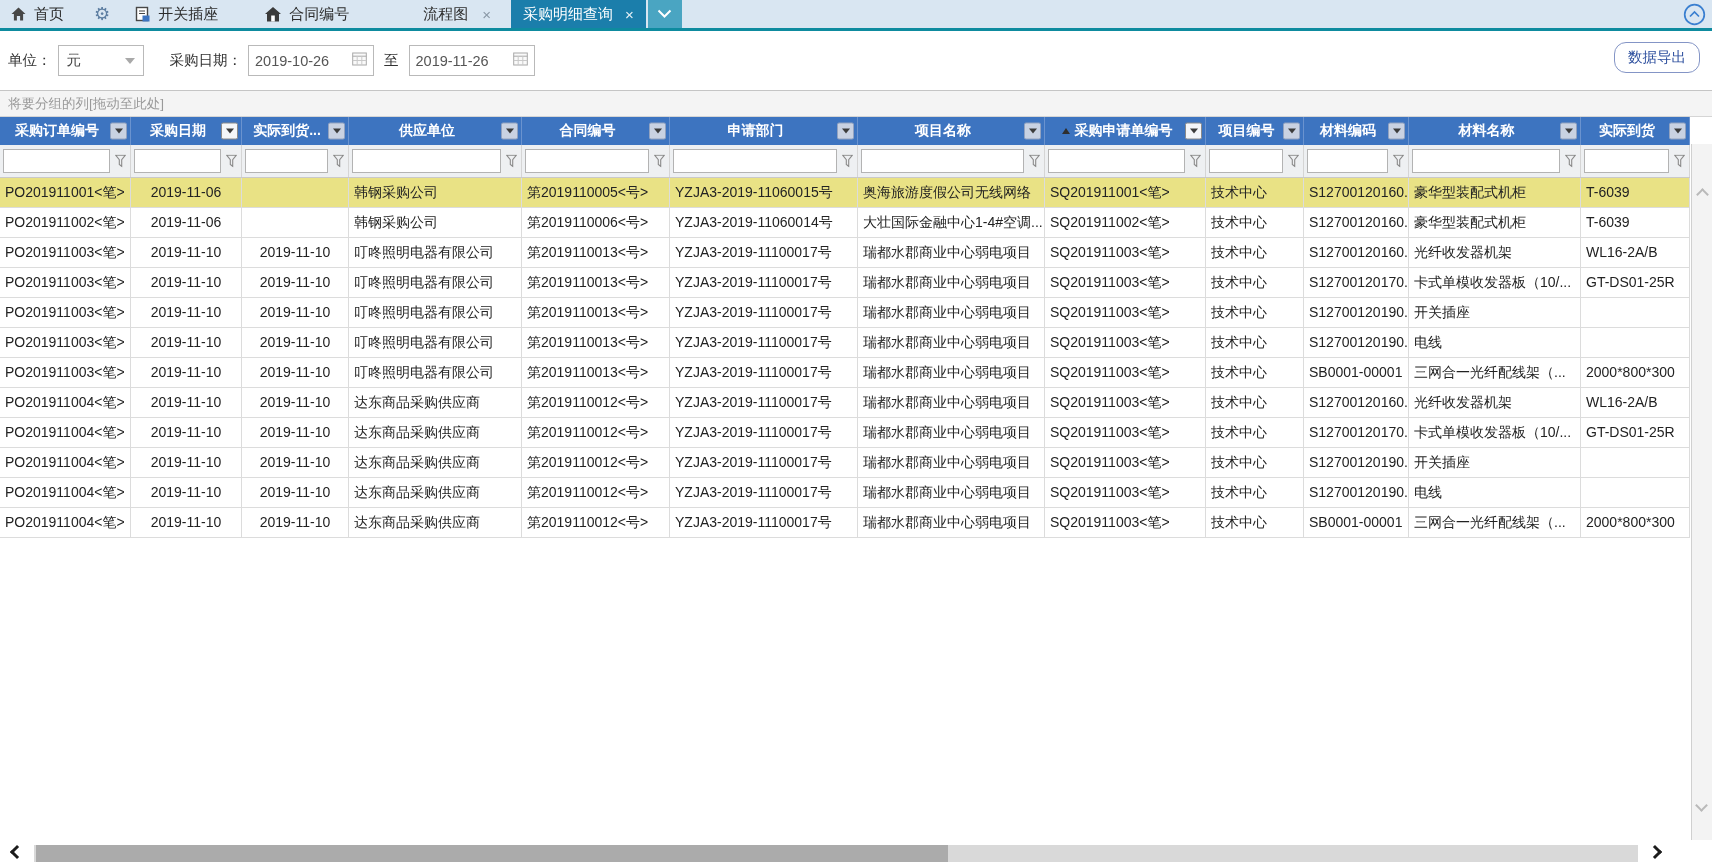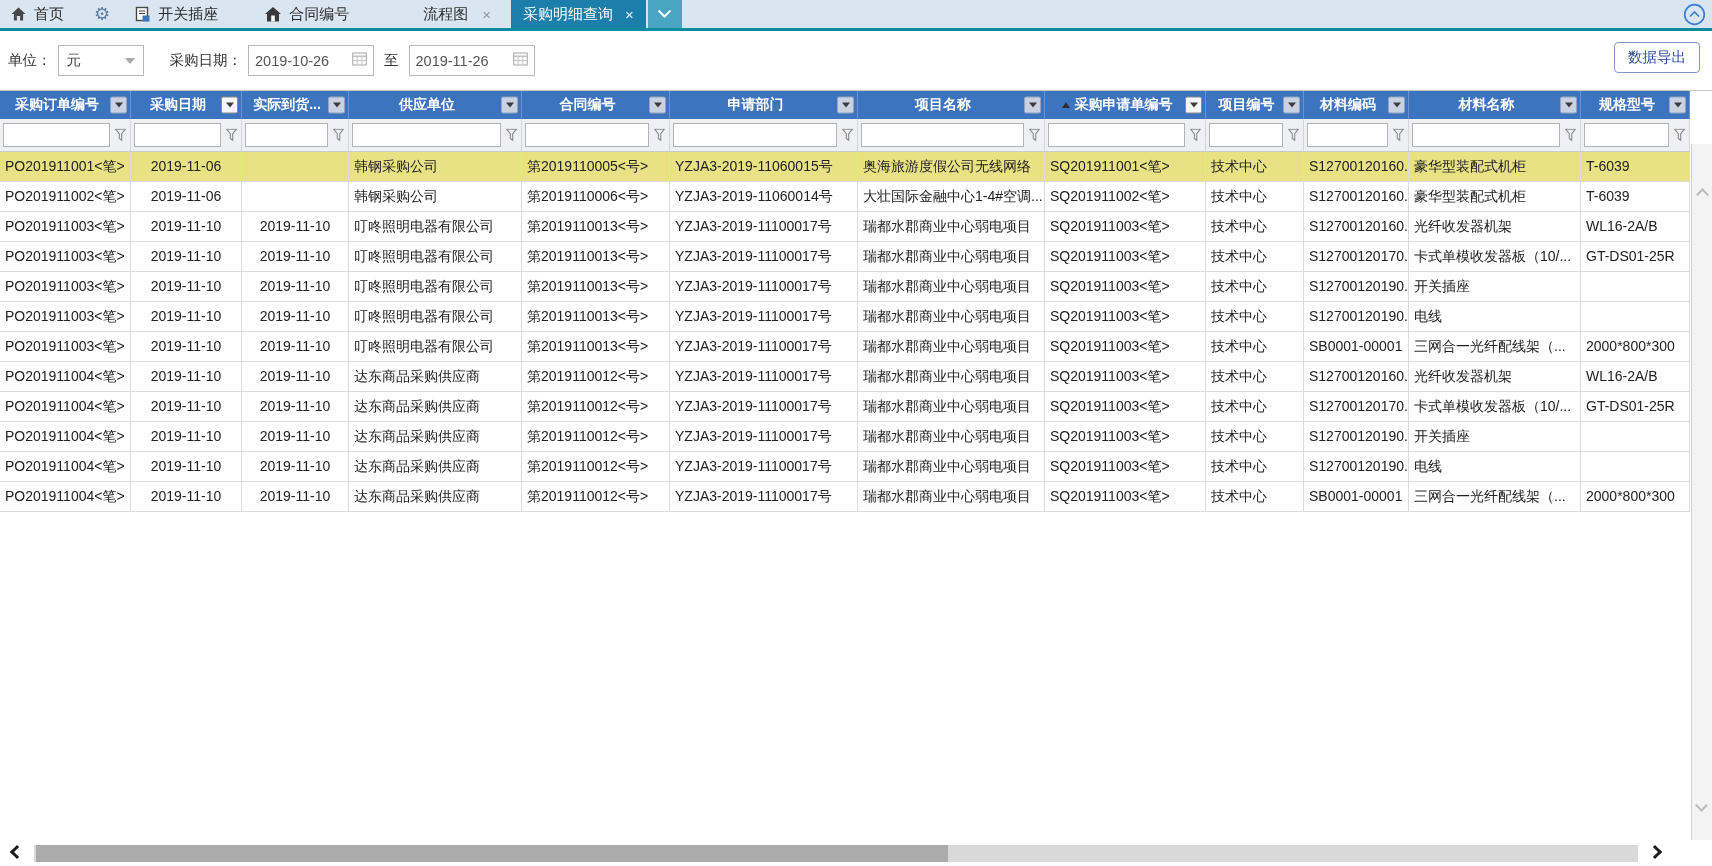--- a/index.html
+++ b/index.html
@@ -19,21 +19,21 @@
   .tab-dd { width:34px; background:#4aa5c2; display:flex; align-items:center; justify-content:center; margin-left:2px; }
   .collapse-btn { position:absolute; right:6px; top:3px; }
 
   
   .filterbar { position:relative; height:59px; background:#fff; display:flex; align-items:center; padding-left:8px; font-size:14.5px; color:#333; }
   .fld-label { margin-right:6px; }
   .select-box { width:86px; height:31px; border:1px solid #b9b9b9; display:flex; align-items:center; justify-content:space-between; padding:0 8px; color:#444; background:#fff; }
   .sel-caret { width:0; height:0; border-left:5px solid transparent; border-right:5px solid transparent; border-top:6px solid #a9a9a9; }
   .date-box { width:126px; height:31px; border:1px solid #b9b9b9; display:flex; align-items:center; justify-content:space-between; padding:0 6px; color:#555; background:#fff; }
   .ml24 { margin-left:26px; } .ml10 { margin-left:10px; } .mr10 { margin-right:10px; }
-  .export-btn { position:absolute; right:12px; top:11px; padding:5px 13px; border:1px solid #8495c6; border-radius:4px; background:#fff; color:#2d4f9e; font-size:14.5px; cursor:pointer; }
+  .export-btn { position:absolute; right:12px; top:11px; padding:5px 13px; border:1px solid #8495c6; border-radius:12px; background:#fff; color:#2d4f9e; font-size:14.5px; cursor:pointer; }
 
   
   .grid-panel { position:absolute; top:90px; left:0; right:0; bottom:26px; border-top:1px solid #c5c5c5; background:#fff; }
   .group-bar { height:26px; background:#f4f4f4; border-bottom:1px solid #d5d5d5; color:#9a9a9a; font-size:13.5px; line-height:25px; padding-left:8px; }
   .hdr-row { display:flex; height:28px; background:#3d74c0; width:1690px; }
   .hcell { position:relative; display:flex; align-items:center; justify-content:center; color:#fff; font-weight:bold; font-size:14px; border-right:1px solid #6a93cf; overflow:hidden; white-space:nowrap; }
   .hcell .lbl { padding-right:16px; }
   .ddbtn { position:absolute; right:3px; top:50%; transform:translateY(-50%); width:17px; height:17px; background:#c9d2e2; border:1px solid #93a3c0; border-radius:2px; display:flex; align-items:center; justify-content:center; }
   .ddbtn.active { background:#f4f6f9; border-color:#8a8a8a; }
   .ddtri { width:0; height:0; border-left:4px solid transparent; border-right:4px solid transparent; border-top:5px solid #3c3c3c; }
@@ -156,20 +156,21 @@
             <line x1="5.2" y1="4.2" x2="5.2" y2="13" stroke="#c9c9c9"></line>
             <line x1="9.8" y1="4.2" x2="9.8" y2="13" stroke="#c9c9c9"></line>
             <line x1="0.7" y1="8.5" x2="14.3" y2="8.5" stroke="#c9c9c9"></line>
           </svg>
       </span>
     </div>
     <button class="export-btn">数据导出</button>
   </div>
 
   <div class="grid-panel">
+    <div class="group-bar">将要分组的列[拖动至此处]</div>
     <div class="hdr-row">
         <div class="hcell" style="width: 131px;">
           <span class="lbl">采购订单编号</span>
           <span class="ddbtn">
             <span class="ddtri"></span>
           </span>
         </div>
         <div class="hcell" style="width: 111px;">
           <span class="lbl">采购日期</span>
           <span class="ddbtn active">
@@ -225,21 +226,21 @@
             <span class="ddtri"></span>
           </span>
         </div>
         <div class="hcell" style="width: 172px;">
           <span class="lbl">材料名称</span>
           <span class="ddbtn">
             <span class="ddtri"></span>
           </span>
         </div>
         <div class="hcell" style="width: 109px;">
-          <span class="lbl">规格型号</span>
+          <span class="lbl">实际到货</span>
           <span class="ddbtn">
             <span class="ddtri"></span>
           </span>
         </div>
       </div>
     <div class="flt-row">
         <div class="fcell" style="width: 131px;"><input style=""><span class="funnel"><svg width="11" height="13" viewBox="0 0 11 13">
               <path d="M0.8 0.8 H10.2 L6.7 5.2 V11.8 L4.3 10 V5.2 Z" fill="none" stroke="#8a8a8a" stroke-width="1.1"></path>
             </svg></span></div>
         <div class="fcell" style="width: 111px;"><input style=""><span class="funnel"><svg width="11" height="13" viewBox="0 0 11 13">

